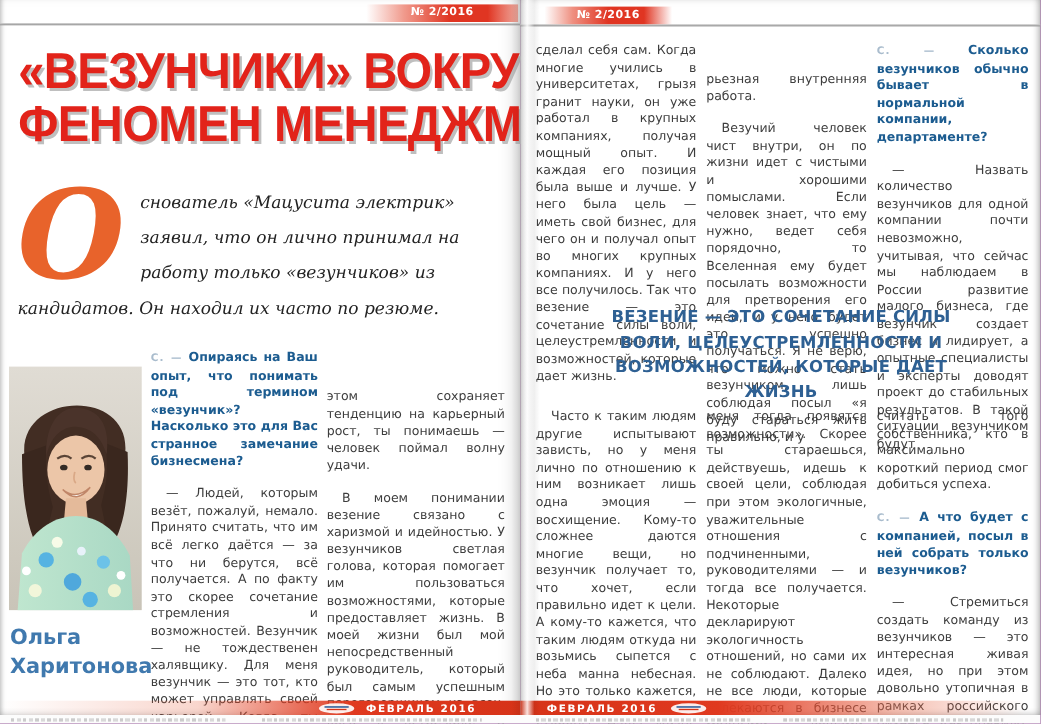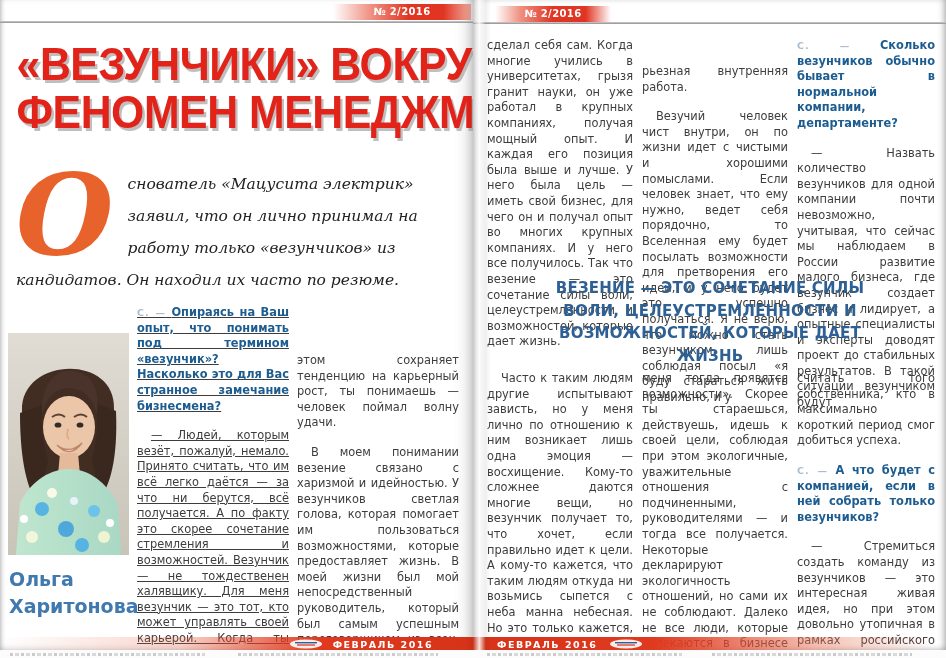--- a/index.html
+++ b/index.html
@@ -34,21 +34,21 @@
   .photo{position:absolute;left:8px;top:333px;width:121px;height:222px;overflow:hidden;}
   .author{position:absolute;left:9px;top:566px;color:#4079ae;font-weight:bold;
           font-size:19px;line-height:27px;font-family:"DejaVu Sans",sans-serif;}
 
   .col{position:absolute;color:#3d3d3d;font-size:11.4px;line-height:15.6px;text-align:justify;}
   .col p{margin:0 0 14px 0;text-indent:14px;}
   .col p.cont{text-indent:0;}
   .question{color:#1c5c90;font-weight:bold;text-indent:0 !important;}
   .qprefix{color:#a9bccd;font-weight:bold;font-size:9.5px;letter-spacing:1px;}
 
-  .col-l1{left:137px;top:305px;width:152px;height:312px;text-decoration:underline;}
+  .col-l1{left:137px;top:317px;width:152px;height:312px;}
   .col-l2{left:297px;top:317px;width:162px;height:312px;margin-top:36px;}
 
   .col-r1t{left:14px;top:38px;width:146px;height:232px;}
   .col-r2t{left:169px;top:48px;width:146px;height:232px;margin-top:16px;}
   .col-r3t{left:324px;top:38px;width:138px;height:232px;}
   .pullquote{position:absolute;left:62px;top:277px;width:350px;text-align:center;
              color:#2e6093;font-weight:bold;font-size:15px;line-height:22.5px;letter-spacing:.2px;}
   .col-r1b{left:14px;top:371px;width:146px;height:262px;}
   .col-r2b{left:169px;top:371px;width:146px;height:262px;}
   .col-r3b{left:324px;top:371px;width:138px;height:262px;}
@@ -174,21 +174,21 @@
     <div class="pullquote">ВЕЗЕНИЕ — ЭТО СОЧЕТАНИЕ СИЛЫ ВОЛИ, ЦЕЛЕУСТРЕМЛЕННОСТИ И ВОЗМОЖНОСТЕЙ, КОТОРЫЕ ДАЕТ ЖИЗНЬ</div>
 
     <div class="col col-r1b">
       <p>Часто к таким людям другие испытывают зависть, но у меня лично по отношению к ним возникает лишь одна эмоция — восхищение. Кому-то сложнее даются многие вещи, но везунчик получает то, что хочет, если правильно идет к цели. А кому-то кажется, что таким людям откуда ни возьмись сыпется с неба манна небесная. Но это только кажется, когда смотришь со стороны. Наша жизнь состоит из разных элементов, и люди видят конкретную картинку, достижения. Они не знают, что все достижения везунчикам не так легко даются — за этим стоит се-</p>
     </div>
     <div class="col col-r2b">
       <p class="cont">меня тогда появятся возможности». Скорее ты стараешься, действуешь, идешь к своей цели, соблюдая при этом экологичные, уважительные отношения с подчиненными, руководителями — и тогда все получается. Некоторые декларируют экологичность отношений, но сами их не соблюдают. Далеко не все люди, которые увлекаются в бизнесе модными вещами, обучаются и внедряют их, становятся успешными. Чтобы нести философию успеха, везения, нужно ей жить самому — такой подход должен быть органичным, внутренним.</p>
     </div>
     <div class="col col-r3b">
       <p class="cont">считать того собственника, кто в максимально короткий период смог добиться успеха.</p>
-      <p class="question"><span class="qprefix">С. —</span> <span>А что будет с компанией, если в ней собрать только везунчиков?</span></p>
+      <p class="question"><span class="qprefix">С. —</span> <span>А что будет с компанией, посыл в ней собрать только везунчиков?</span></p>
       <p>— Стремиться создать команду из везунчиков — это интересная живая идея, но при этом довольно утопичная в рамках российского бизнеса. Как правило, везунчики — это люди высоких амбиций. Они ставят цели и достигают их. Чаще я встречала таковых среди ТОП-менеджмента или собственников компаний. По-</p>
     </div>
 
     <div class="footer-bar footer-right-bar">
       <span class="inner">
         <span>ФЕВРАЛЬ 2016</span>
         <span class="logo">
           <svg width="34" height="10" viewBox="0 0 34 10">
               <ellipse cx="17" cy="5" rx="16" ry="4.6" fill="#fff" opacity=".9"></ellipse>
               <rect x="6" y="3" width="22" height="1.4" fill="#2a5d9a"></rect>

